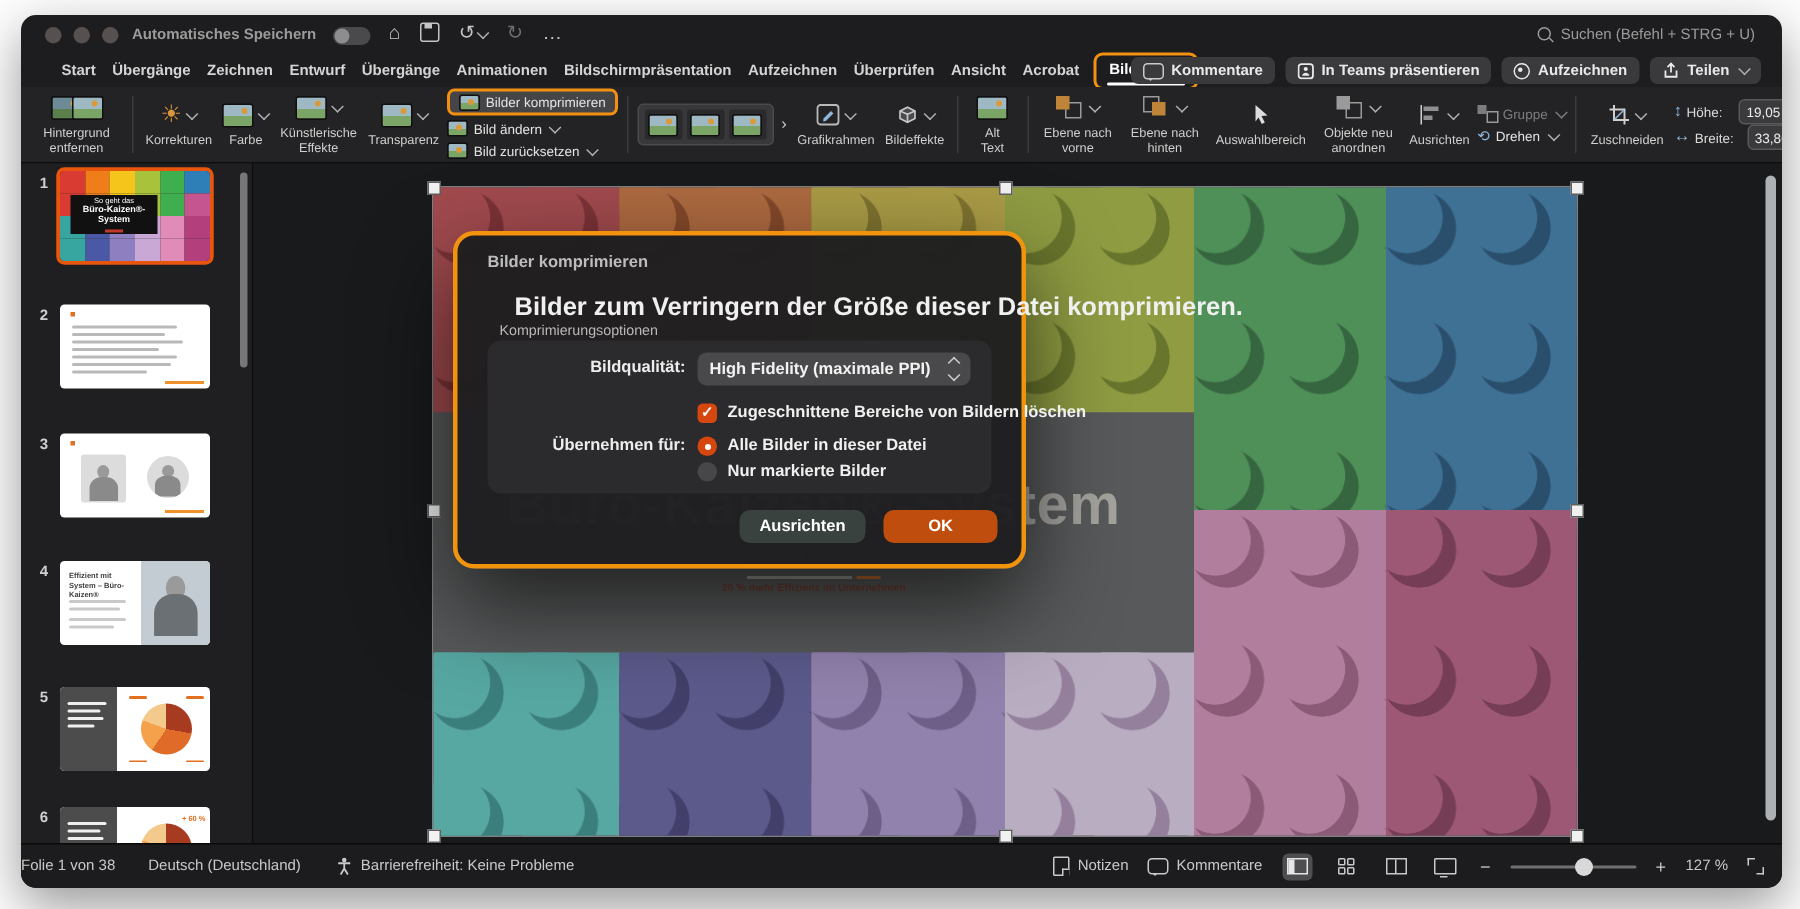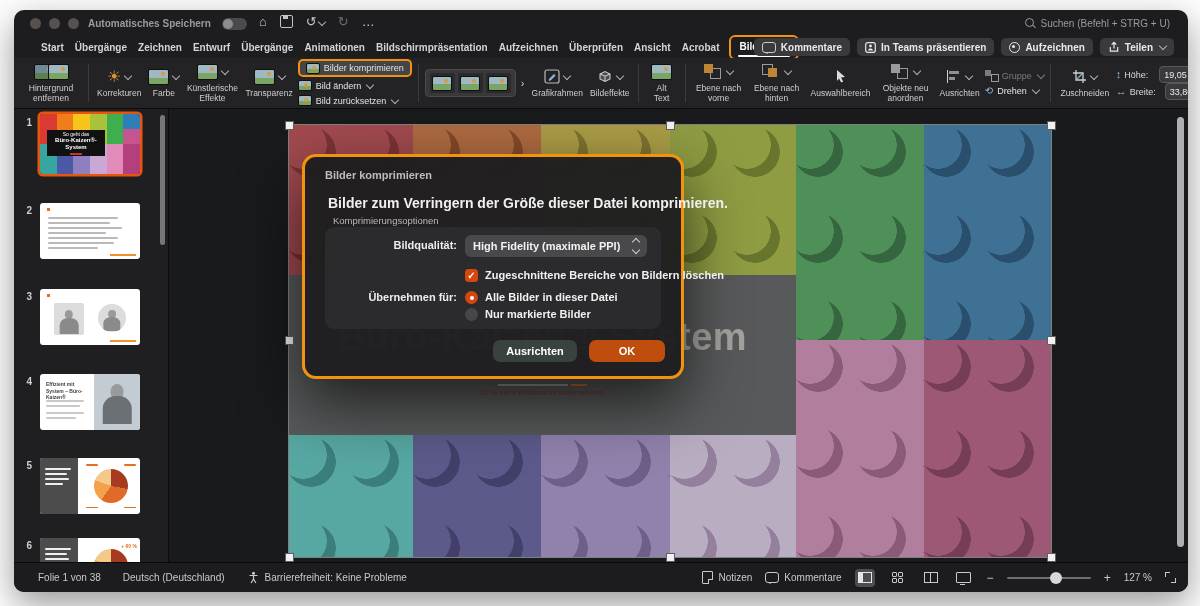--- a/index.html
+++ b/index.html
@@ -126,21 +126,21 @@
   .bline{display:flex;margin-top:2px}
   .bline .g{width:70px;height:2px;background:#97978f}
   .bline .o{width:16px;height:2px;background:#c06a2e;margin-left:3px}
   .tagline{font-size:7px;color:#6e3b31;margin-top:3px;font-weight:bold}
   .hd{position:absolute;width:7px;height:7px;background:#f1f1f1;border:1px solid #5f5f5f;z-index:6}
 
   
   .dialog{position:absolute;left:288px;top:144px;width:376px;height:219px;background:rgba(30,30,32,.97);
           border:3px solid #f2930d;border-radius:14px;box-shadow:0 24px 60px rgba(0,0,0,.65);z-index:10}
   .dtitle{position:absolute;left:20px;top:12px;font-size:11px;font-weight:bold;color:#bdbdbd}
-  .ddesc{position:absolute;left:23px;top:38px;font-size:14px;font-weight:bold;color:#f0f0f0;white-space:nowrap}
+  .ddesc{position:absolute;left:38px;top:38px;font-size:17px;font-weight:bold;color:#f0f0f0;white-space:nowrap}
   .dgrouplab{position:absolute;left:28px;top:58px;font-size:9.5px;color:#b9b9b9}
   .dgroup{position:absolute;left:20px;top:70px;width:336px;height:102px;background:#2b2b2d;border-radius:9px}
   .qlabel{position:absolute;left:0;top:12px;width:132px;text-align:right;font-size:11px;font-weight:bold;color:#ededed}
   .qselect{position:absolute;left:140px;top:8px;right:14px;height:22px;background:#49494b;border-radius:6px;
            display:flex;align-items:center;padding:0 8px;font-size:11px;font-weight:bold;color:#f2f2f2}
   .qstep{margin-left:auto;display:flex;flex-direction:column;gap:2px}
   .qstep b{display:block;width:5px;height:5px;border-right:1.5px solid #cfcfcf;border-bottom:1.5px solid #cfcfcf}
   .qstep b.up{transform:rotate(-135deg)}.qstep b.dn{transform:rotate(45deg)}
   .cbox{position:absolute;left:140px;top:42px;width:13px;height:13px;border-radius:3.5px;background:#d6470f;
         color:#fff;font-size:10px;line-height:13px;text-align:center;font-weight:bold}
@@ -152,21 +152,21 @@
   .radio.off{background:#47474a}
   .rlab{position:absolute;left:160px;font-size:11px;font-weight:bold;color:#f0f0f0;white-space:nowrap}
   .dbtn{position:absolute;height:22px;border-radius:7px;display:flex;align-items:center;justify-content:center;
         font-size:11px;font-weight:bold;color:#fff}
   .dbtn.cancel{right:104px;bottom:14px;width:84px;background:#39423e}
   .dbtn.ok{right:16px;bottom:14px;width:76px;background:#bf4e0e}
 
   
   .status{position:absolute;left:0;right:0;bottom:0;height:29px;background:#1c1c1e;border-top:1px solid #090909;
           display:flex;align-items:center;font-size:10px;color:#c9c9c9}
-  .st-left{display:flex;align-items:center;gap:22px;margin-left:24px;white-space:nowrap}
+  .st-left{display:flex;align-items:center;gap:22px;white-space:nowrap}
   .st-right{display:flex;align-items:center;gap:13px;margin-left:auto;margin-right:12px;white-space:nowrap}
   .sic{display:flex;align-items:center;gap:5px}
   .noteic{display:inline-block;width:9px;height:11px;border:1.3px solid #c9c9c9;border-radius:1px;position:relative}
   .noteic::before{content:"";position:absolute;right:-1px;bottom:-1px;width:4px;height:4px;background:#1c1c1e;border-top:1.3px solid #c9c9c9;border-left:1.3px solid #c9c9c9}
   .bubic{display:inline-block;width:12px;height:9px;border:1.3px solid #c9c9c9;border-radius:3px;position:relative}
   .bubic::after{content:"";position:absolute;left:2px;bottom:-4px;border:2.5px solid transparent;border-top-color:#c9c9c9}
   .vb{display:flex;align-items:center;justify-content:center;width:20px;height:18px;border-radius:4px}
   .vb.active{background:#4e4e50}
   .vnorm{width:12px;height:9px;border:1.3px solid #e6e6e6;position:relative}
   .vnorm::before{content:"";position:absolute;left:0;top:0;width:4px;height:9px;background:#e6e6e6}

